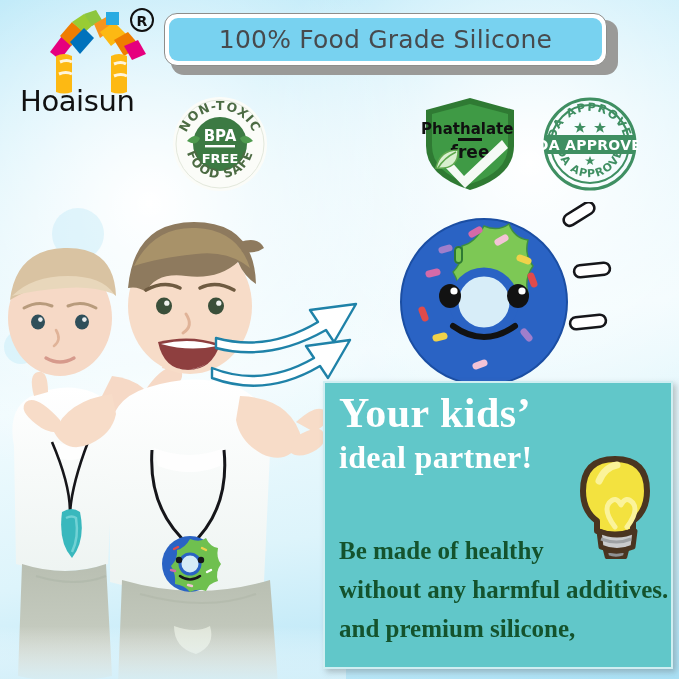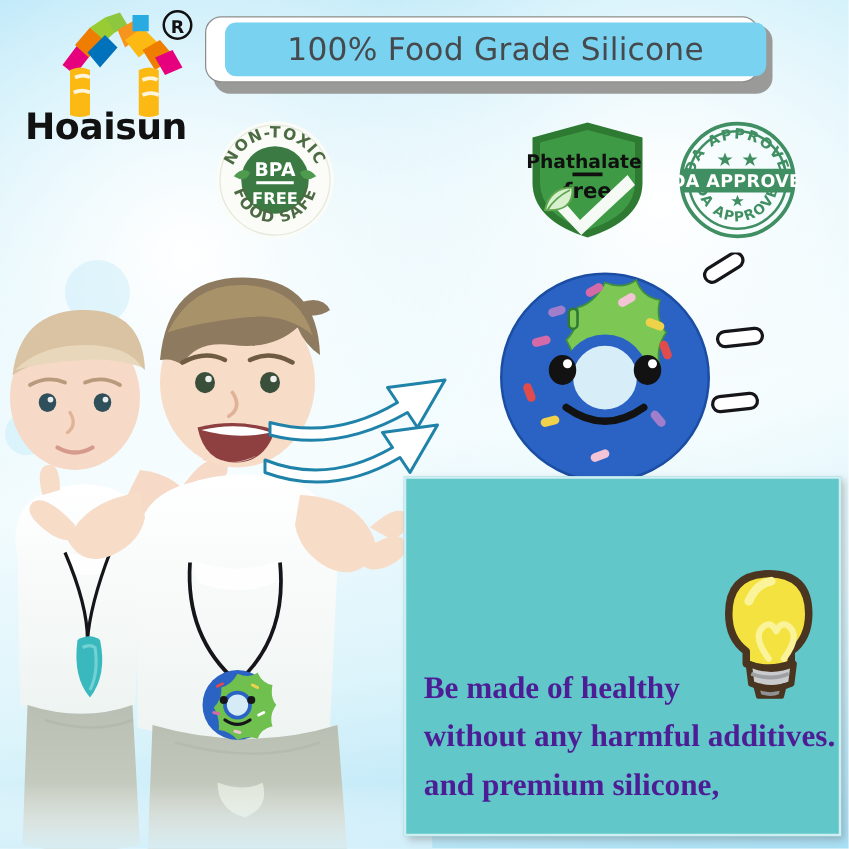--- a/index.html
+++ b/index.html
@@ -16,36 +16,36 @@
       linear-gradient(170deg,#b6e7f8 0%,#d9f3fb 28%,#f0fbfe 52%,#ddf4fb 74%,#a9e0f5 100%);
   }
   
   .bubble{position:absolute;border-radius:50%;background:#bfe9f8;opacity:.55;}
   
   #logo{position:absolute;left:14px;top:6px;width:150px;height:115px;}
   #logo svg{display:block;}
   .logo-word{
     position:absolute;left:6px;top:78px;width:150px;
     font-family:"DejaVu Sans", sans-serif;
-    font-weight:bold;font-size:29px;color:#111;letter-spacing:-.4px;
+    font-weight:normal;font-size:29px;color:#111;letter-spacing:-.4px;
   }
   
   #banner-wrap{position:absolute;left:164px;top:13px;width:447px;height:57px;}
   #banner-shadow{
     position:absolute;left:7px;top:7px;width:447px;height:55px;
     background:#9a9a98;border-radius:13px;
   }
   #banner{
     position:absolute;left:0;top:0;width:443px;height:53px;
     background:#ffffff;border:1px solid #8d8d8b;border-radius:13px;
     box-sizing:border-box;padding:4px;
   }
   #banner-inner{
     width:100%;height:100%;background:#78d2f0;border-radius:9px;
-    display:flex;align-items:center;justify-content:center;margin-left:11px;
+    display:flex;align-items:center;justify-content:center;
   }
   #banner-text{
     font-family:"DejaVu Sans", sans-serif;
     font-size:25px;color:#474a4d;font-weight:500;letter-spacing:.2px;
   }
   
   #badges{position:absolute;left:172px;top:96px;width:500px;height:100px;}
   .badge{position:absolute;top:0;width:96px;height:96px;}
   .badge svg{display:block;}
   
@@ -65,21 +65,21 @@
   }
   #panel-head{
     position:absolute;left:14px;top:6px;width:230px;
     font-family:"Liberation Serif", serif;font-weight:bold;color:#ffffff;
   }
   .head1{font-size:42px;line-height:48px;letter-spacing:.5px;}
   .head2{font-size:32px;line-height:40px;letter-spacing:.3px;}
   #panel-body{
     position:absolute;left:14px;top:148px;width:330px;
     font-family:"Liberation Serif", serif;font-weight:bold;
-    color:#4c1d95;font-size:25px;line-height:39px;
+    color:#14532d;font-size:25px;line-height:39px;
   }
   #bulb{position:absolute;right:10px;top:72px;width:92px;height:104px;}
 </style>
 </head>
 <body>
 
 <div id="stage">
 
   <div class="bubble" style="left:52px;top:208px;width:52px;height:52px;opacity:.40;"></div>
   <div class="bubble" style="left:4px;top:330px;width:34px;height:34px;opacity:.42;"></div>
@@ -338,20 +338,24 @@
     <svg width="70" height="140" viewBox="0 0 70 140">
       <g fill="#ffffff" stroke="#16161a" stroke-width="2.6">
         <rect x="10" y="6" width="34" height="12" rx="6" transform="rotate(-32 27 12)"></rect>
         <rect x="22" y="62" width="36" height="12" rx="6" transform="rotate(-6 40 68)"></rect>
         <rect x="18" y="114" width="36" height="12" rx="6" transform="rotate(-6 36 120)"></rect>
       </g>
     </svg>
   </div>
 
   <div id="panel">
+    <div id="panel-head">
+      <div class="head1">Your kids’</div>
+      <div class="head2">ideal partner!</div>
+    </div>
 
     <div id="bulb">
       <svg width="92" height="104" viewBox="0 0 92 104">
         <path d="M46,4 q32,0 32,32 q0,20 -14,30 l0,10 q-18,7 -36,0 l0,-10 q-14,-10 -14,-30 q0,-32 32,-32 z" fill="#f3e23f" stroke="#4a3520" stroke-width="6" stroke-linejoin="round"></path>
         <path d="M30,26 q6,-14 18,-16" stroke="#fbf39a" stroke-width="7" fill="none" stroke-linecap="round"></path>
         <path d="M46,72 q-12,-16 -6,-24 q7,-8 12,2 q5,-10 12,-2 q6,8 -6,24" stroke="#fbf39a" stroke-width="5" fill="none" stroke-linejoin="round" stroke-linecap="round"></path>
         <path d="M30,76 q18,8 36,0 l-2,16 q-16,7 -32,0 z" fill="#c9cbcc" stroke="#4a3520" stroke-width="5" stroke-linejoin="round"></path>
         <path d="M32,84 q16,6 30,0" stroke="#9ea1a3" stroke-width="3" fill="none"></path>
         <path d="M36,94 q12,5 22,0 l-2,8 q-9,4 -18,0 z" fill="#8f9294" stroke="#4a3520" stroke-width="4.5" stroke-linejoin="round"></path>
       </svg>

